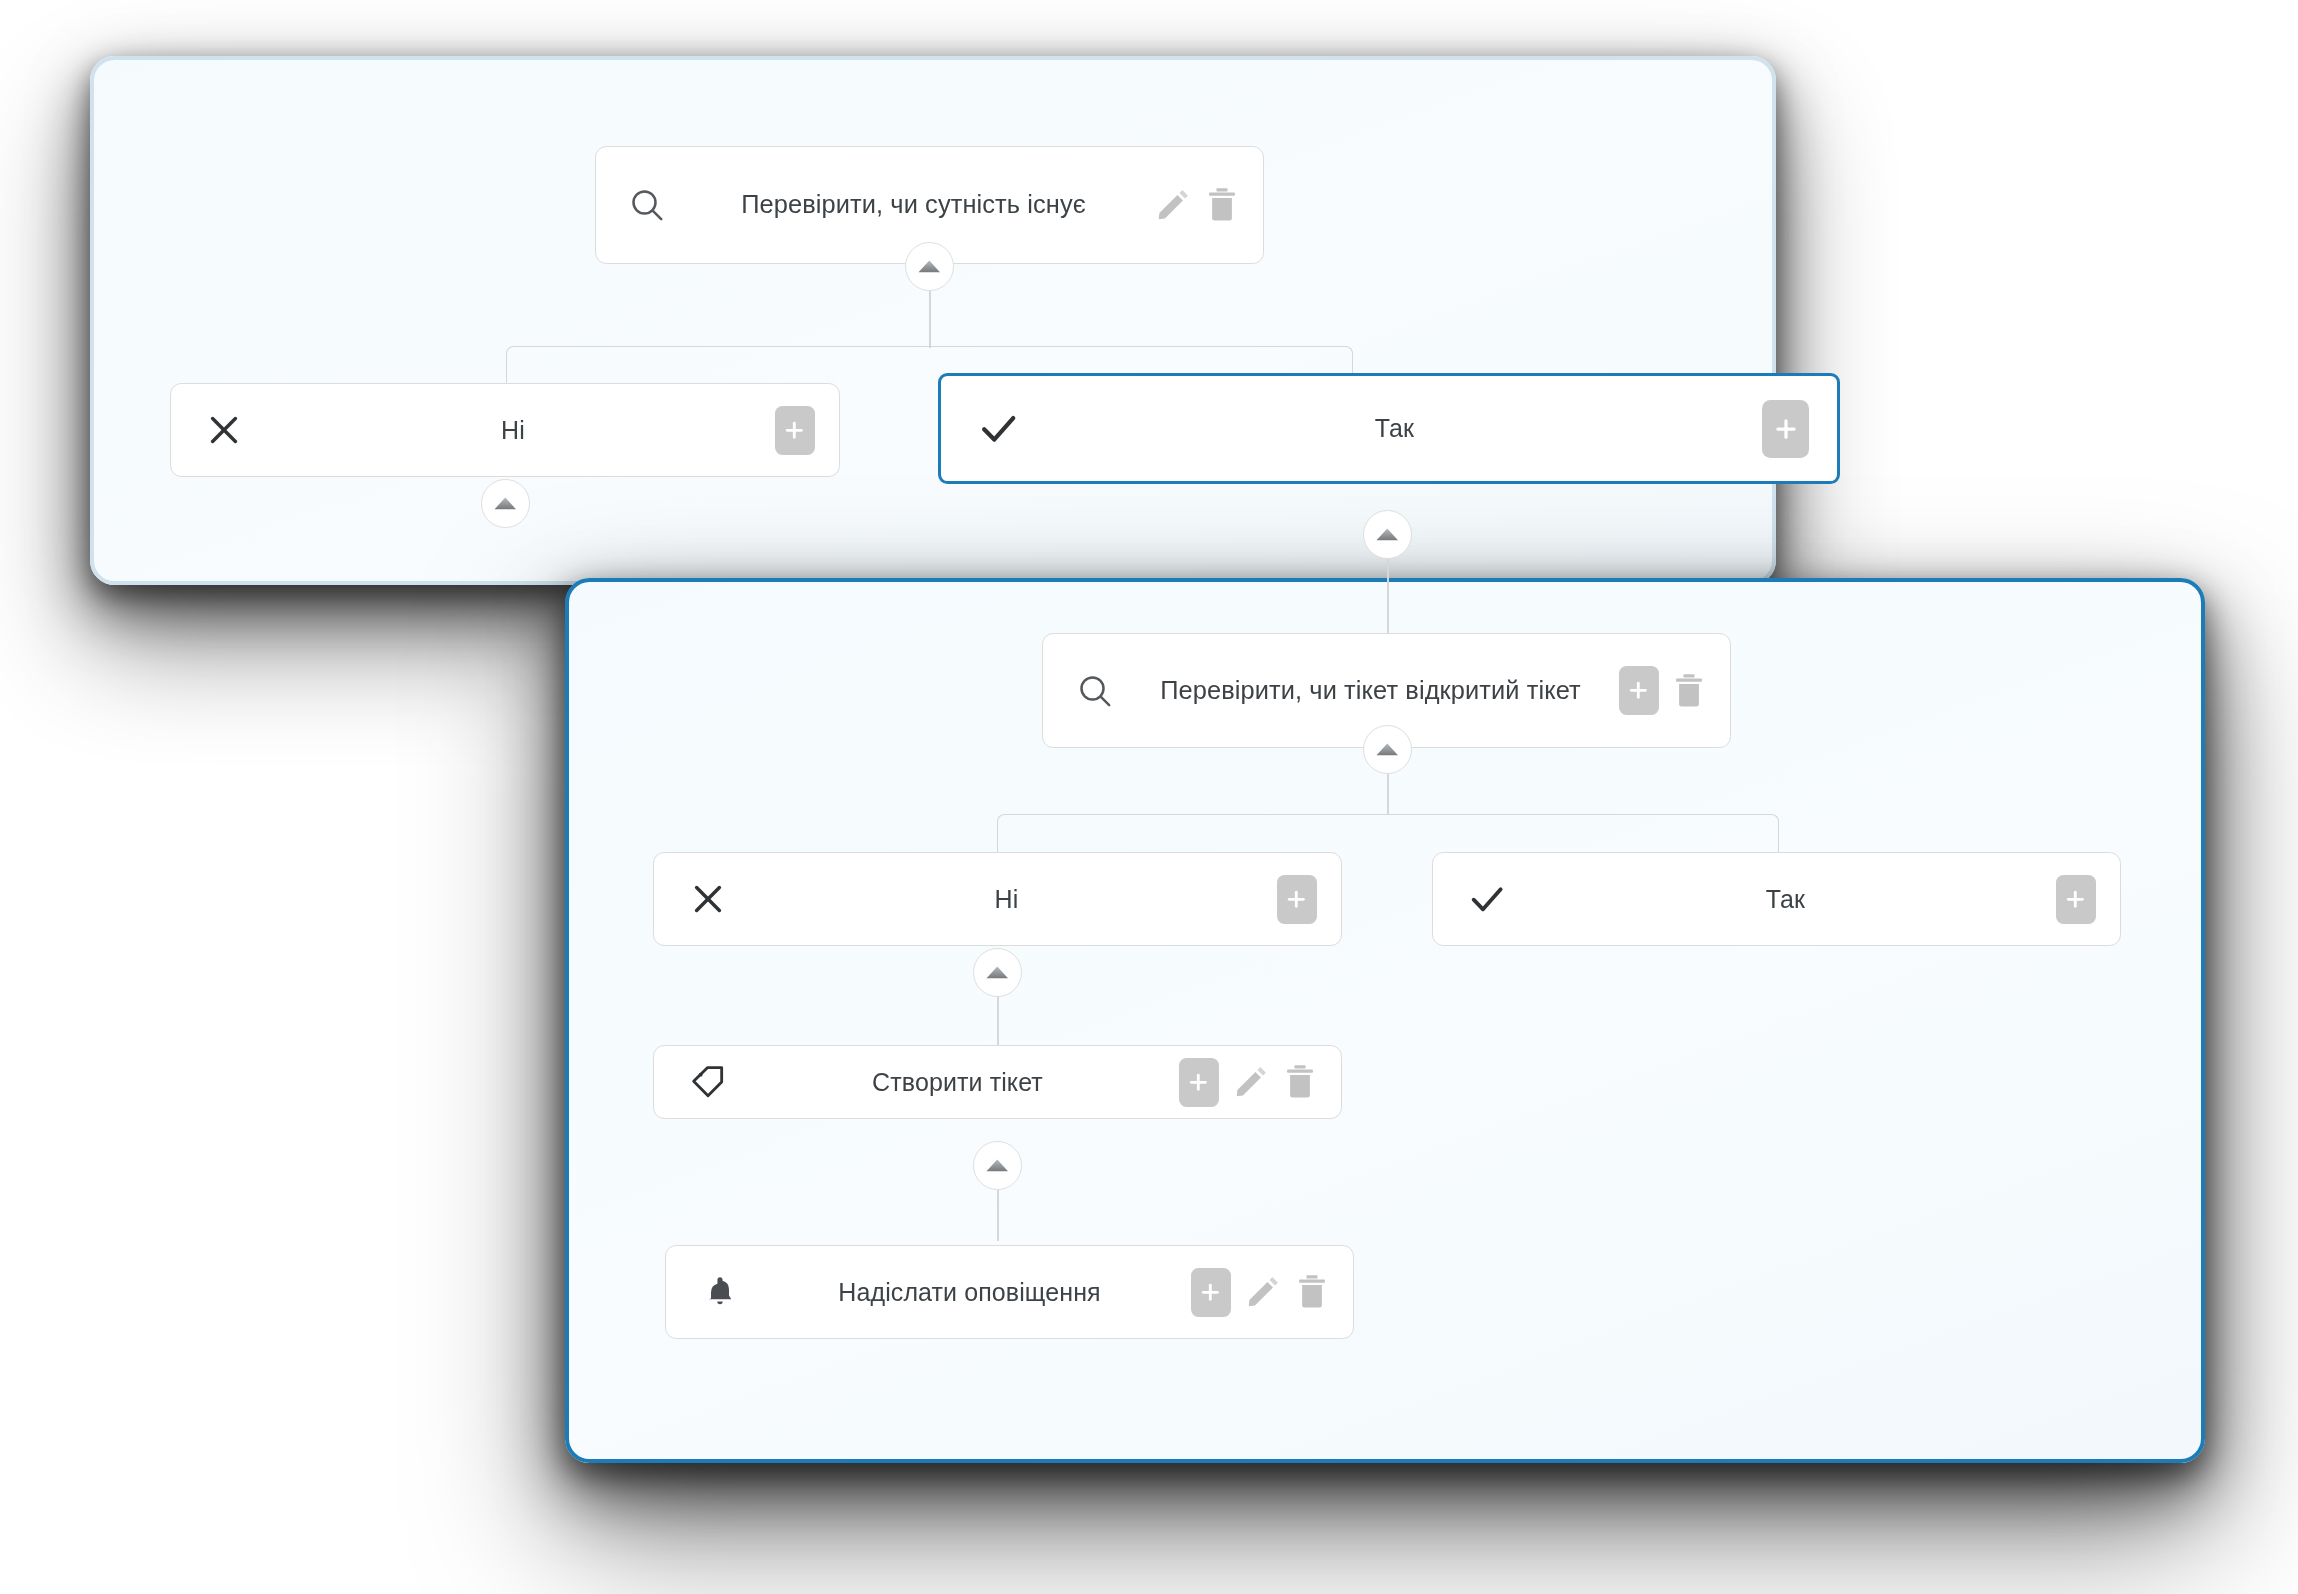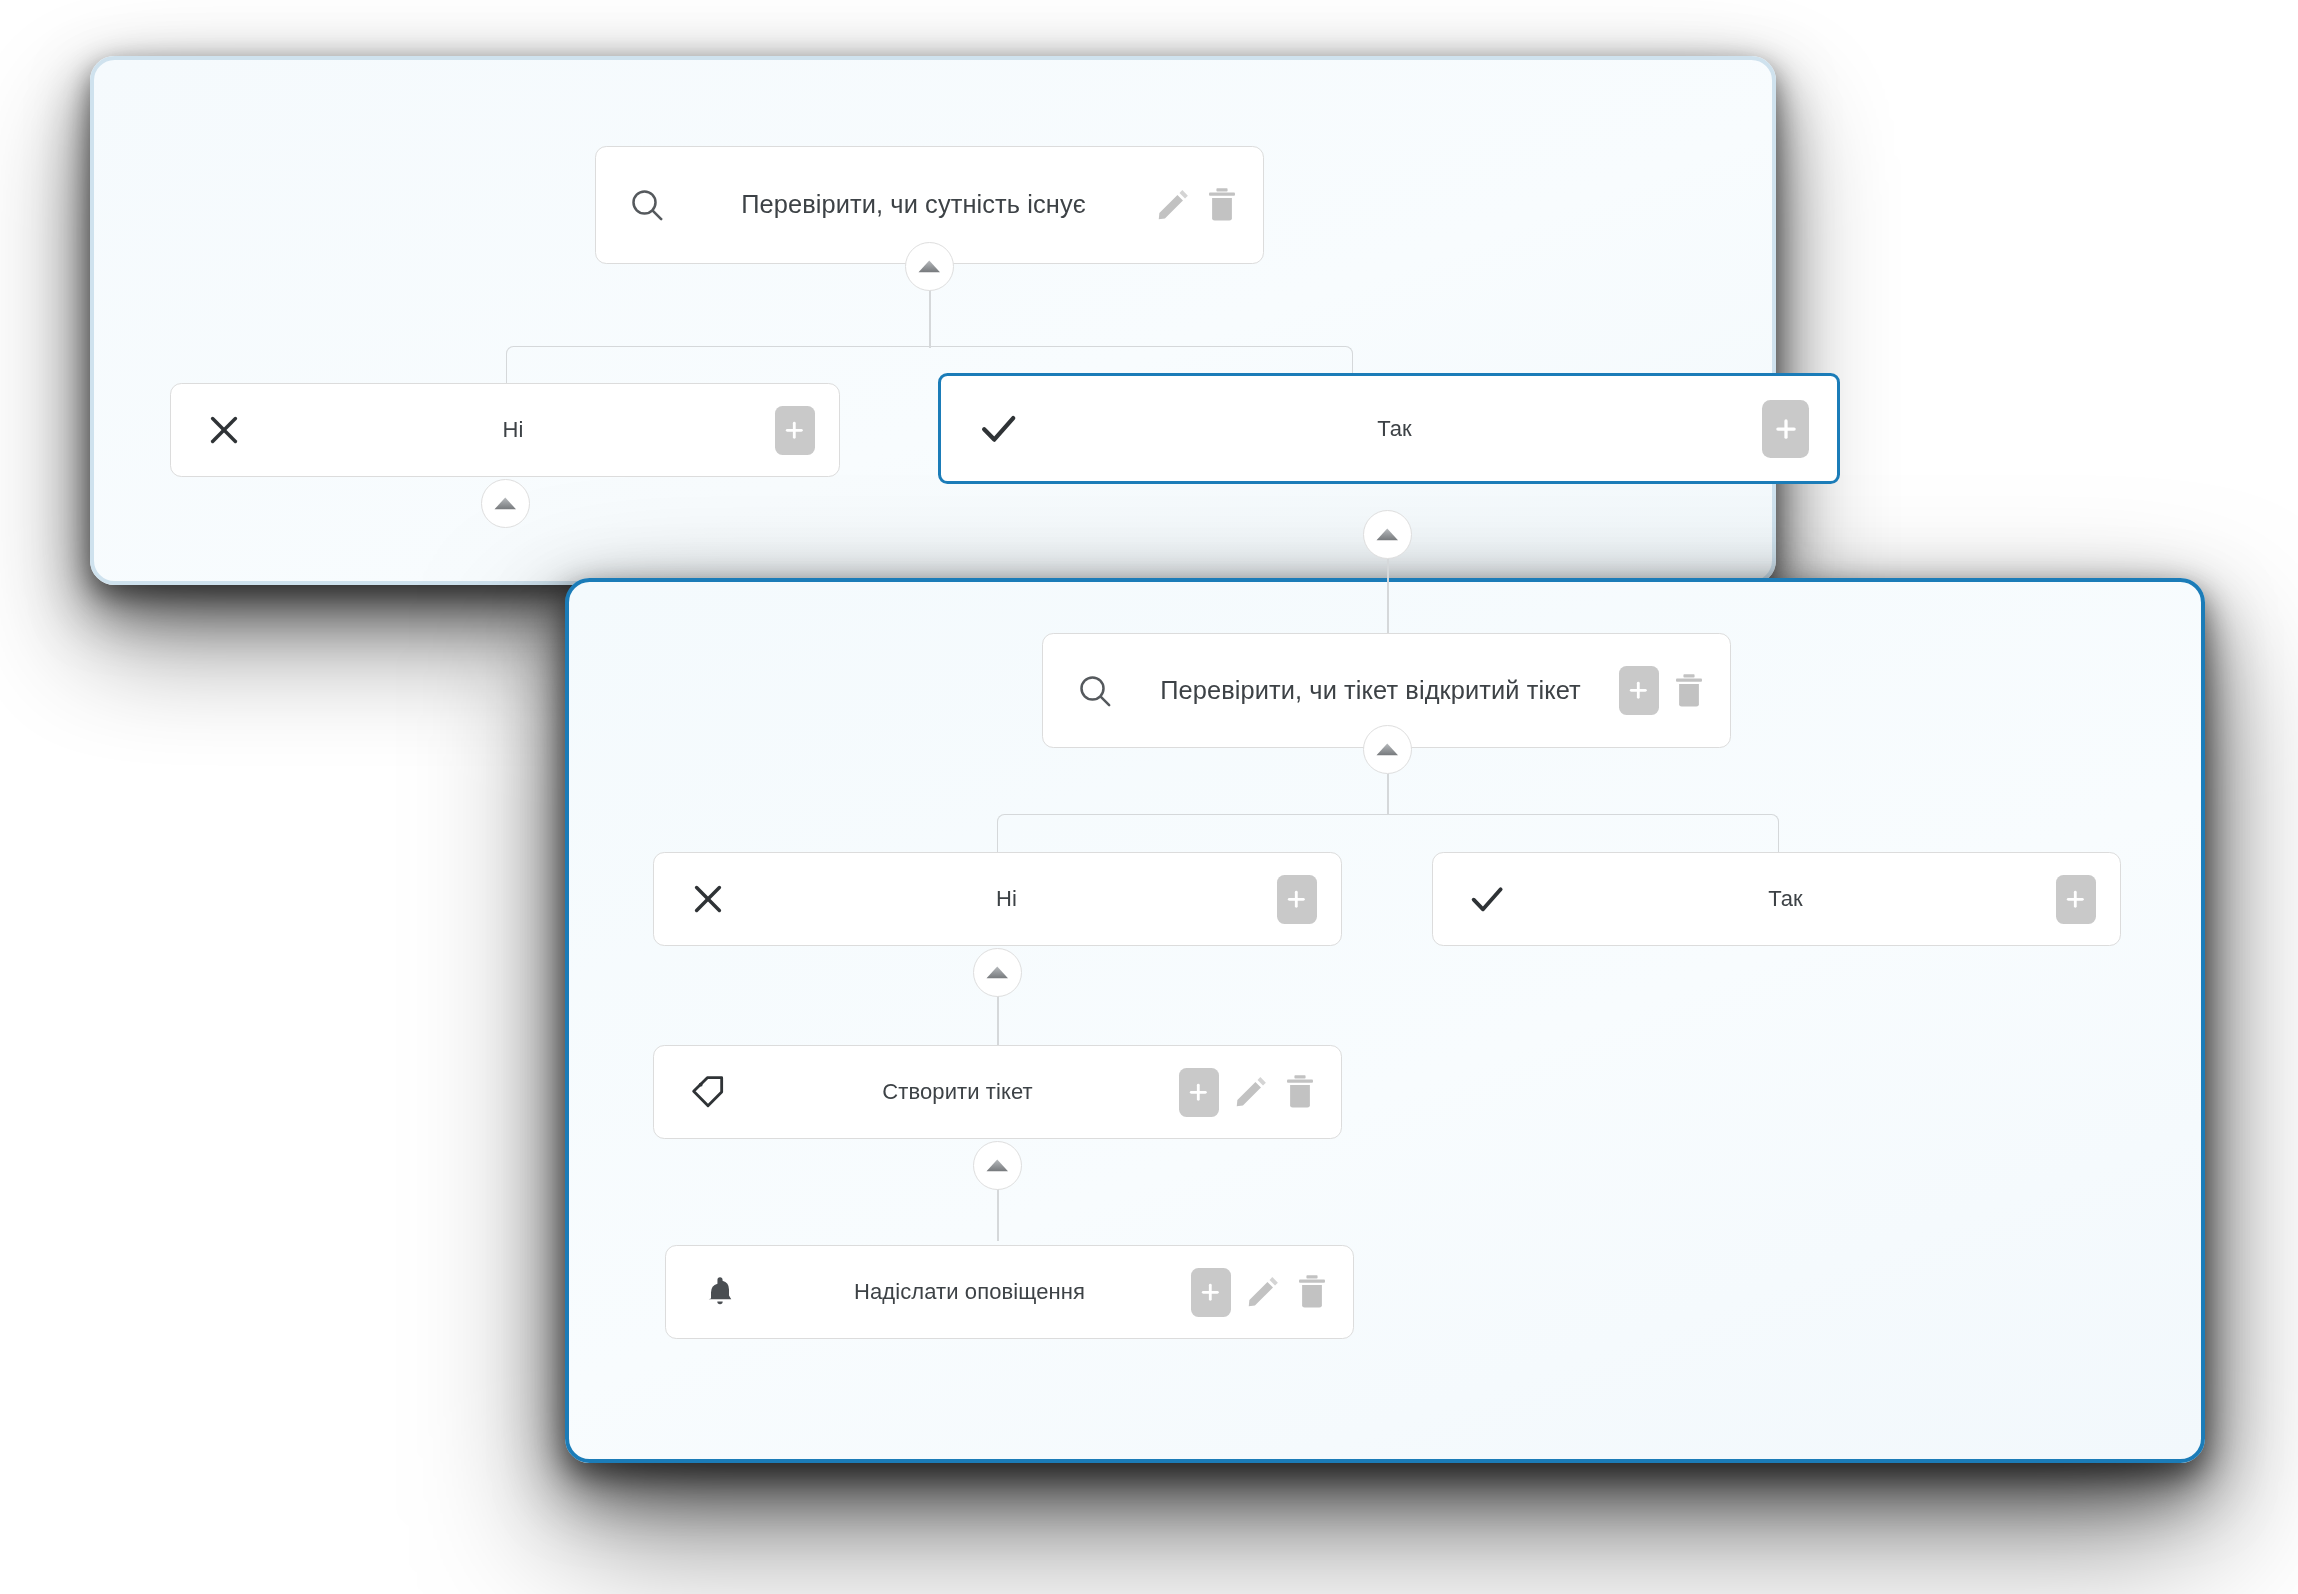--- a/index.html
+++ b/index.html
@@ -75,21 +75,21 @@
   .node .node-label {
     flex: 1 1 auto;
     text-align: center;
     color: #3d4246;
     font-size: 25.4px;
     line-height: 1.32;
     letter-spacing: 0.1px;
     padding: 0 7.5px;
   }
   .node .node-label.big {
-    font-size: 22px;
+    font-size: 25px;
   }
   .node .actions {
     flex: 0 0 auto;
     display: flex;
     align-items: center;
     gap: 13px;
   }
 
   
   .btn-plus {
@@ -304,21 +304,21 @@
       <svg width="22.6" height="22.6" viewBox="0 0 24 24" stroke="#ffffff" stroke-width="3" stroke-linecap="round">
         <line x1="12" y1="4.5" x2="12" y2="19.5"></line>
         <line x1="4.5" y1="12" x2="19.5" y2="12"></line>
       </svg>
     </span>
   </span>
 </div>
 
 <div class="vline" style="left:997px; top:973px; height:75px; z-index:4;"></div>
 
-<div class="node" style="left:653px; top:1045px; width:689px; height:94px; padding:0 24.5px; z-index:7;gap:20px;">
+<div class="node" style="left:653px; top:1045px; width:689px; height:74px; padding:0 24.5px; z-index:7;gap:20px;">
   <span class="lead-icon" style="width:58px;">
     <svg width="40" height="40" viewBox="0 0 24 24" fill="none" stroke="#2f3336" stroke-width="1.7" stroke-linejoin="round">
       <path d="M11.6 3.4 H20.2 V12 L12 20.2 L3.4 11.6 Z"></path>
       <circle cx="7.6" cy="7.6" r="1.15" fill="#2f3336" stroke="none"></circle>
     </svg>
   </span>
   <span class="node-label big">Створити тікет</span>
   <span class="actions">
     <span class="btn-plus">
       <svg width="22.6" height="22.6" viewBox="0 0 24 24" stroke="#ffffff" stroke-width="3" stroke-linecap="round">

